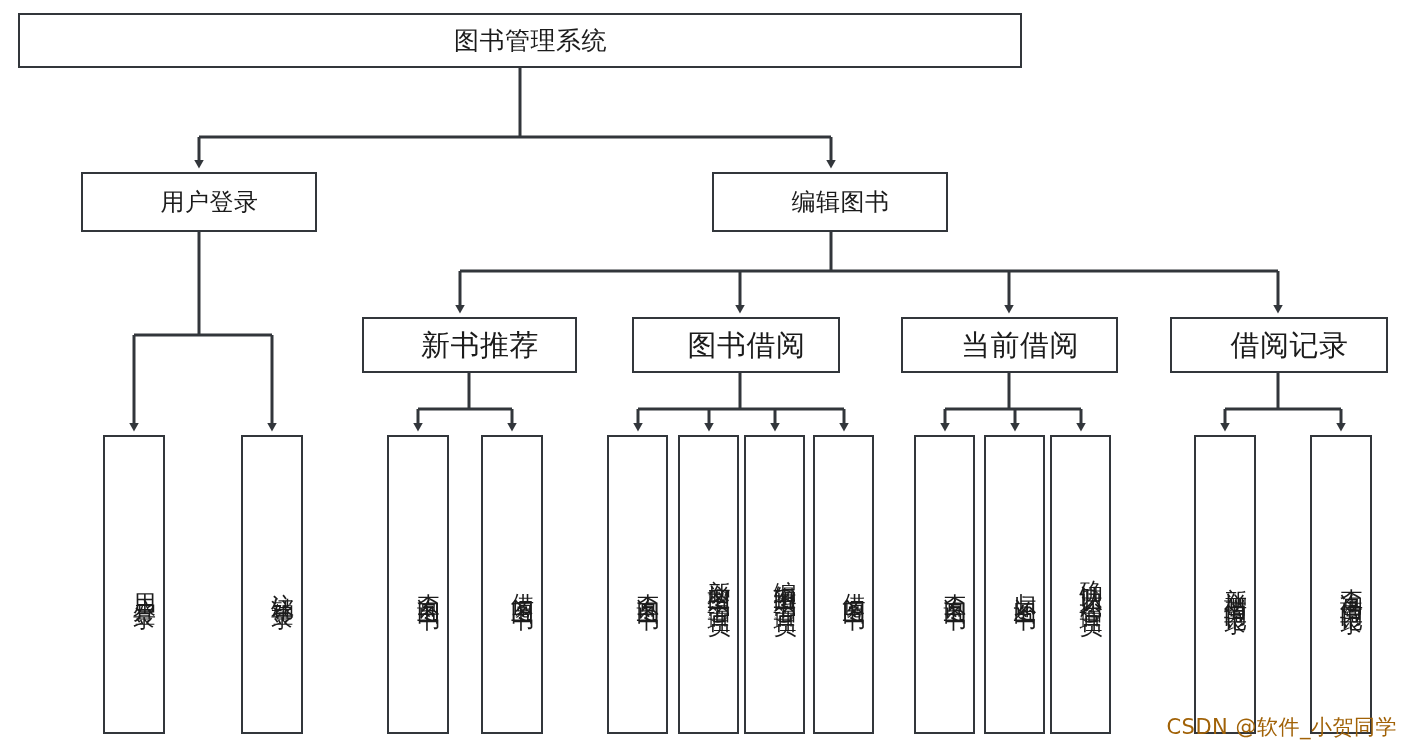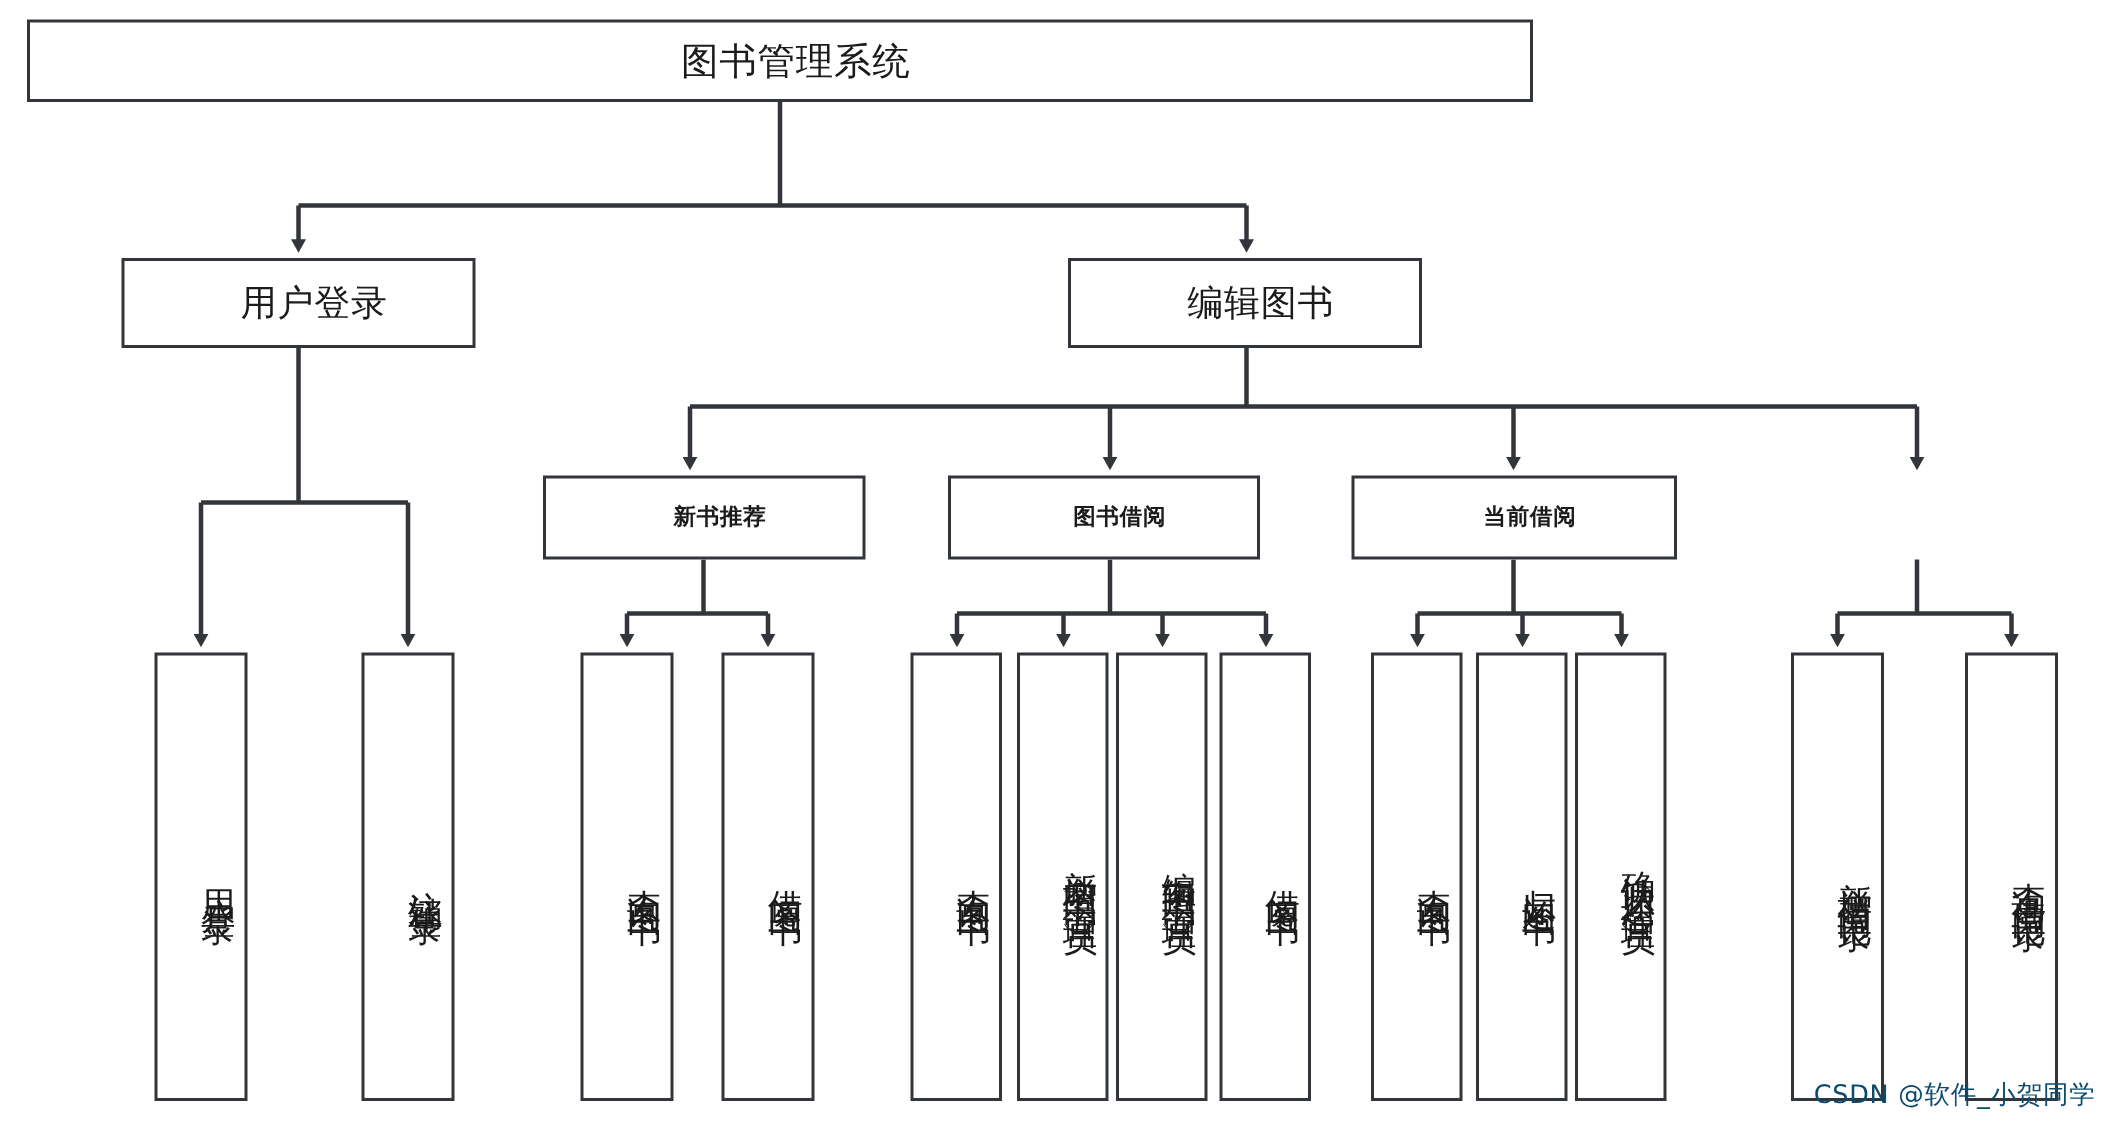--- a/index.html
+++ b/index.html
@@ -39,39 +39,39 @@
     padding-left: 21px;
   }
   .node-label {
     display: block;
     text-align: center;
     line-height: 1.18;
     letter-spacing: 0.5px;
   }
   .level-root .node-label { font-size: 25px; }
   .level-1 .node-label { font-size: 24px; }
-  .level-2 .node-label { font-size: 15px; font-weight: bold; }
+  .level-2 .node-label { font-size: 29px; }
   .level-leaf {
     align-items: center;
     justify-content: center;
   }
   .level-leaf .node-label {
     writing-mode: vertical-rl;
     text-orientation: upright;
     font-size: 23px;
     letter-spacing: 5px;
     line-height: 1;
     max-height: 100%;
   }
   .watermark {
     position: absolute;
     right: 8px;
     bottom: 6px;
-    font-size: 17px;
-    color: #0c4a6e;
+    font-size: 21px;
+    color: #a16207;
     white-space: nowrap;
     letter-spacing: 0.5px;
     font-family: "DejaVu Sans", "Liberation Sans", sans-serif;
   }
 </style>
 </head>
 <body>
 
 <div id="diagram-root">
 
@@ -138,20 +138,23 @@
 
   <div class="node level-2" style="left:362px; top:317px; width:215px; height:56px;">
     <span class="node-label">新书推荐</span>
   </div>
   <div class="node level-2" style="left:632px; top:317px; width:208px; height:56px;">
     <span class="node-label">图书借阅</span>
   </div>
   <div class="node level-2" style="left:901px; top:317px; width:217px; height:56px;">
     <span class="node-label">当前借阅</span>
   </div>
+  <div class="node level-2" style="left:1170px; top:317px; width:218px; height:56px;">
+    <span class="node-label">借阅记录</span>
+  </div>
 
   <div class="node level-leaf" style="left:103px; top:435px; width:62px; height:299px;">
     <span class="node-label">用户登录</span>
   </div>
   <div class="node level-leaf" style="left:241px; top:435px; width:62px; height:299px;">
     <span class="node-label">注销登录</span>
   </div>
   <div class="node level-leaf" style="left:387px; top:435px; width:62px; height:299px;">
     <span class="node-label">查询图书</span>
   </div>

